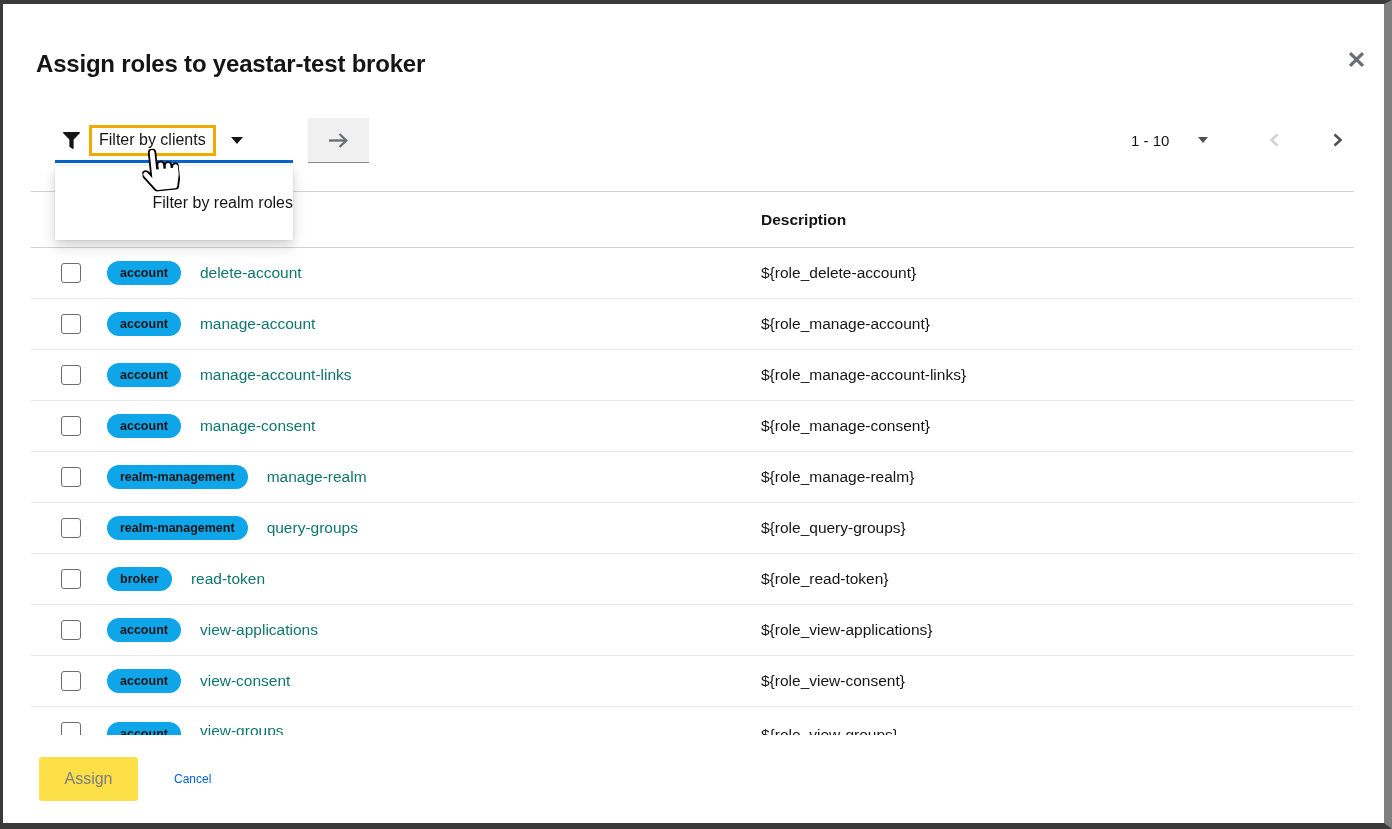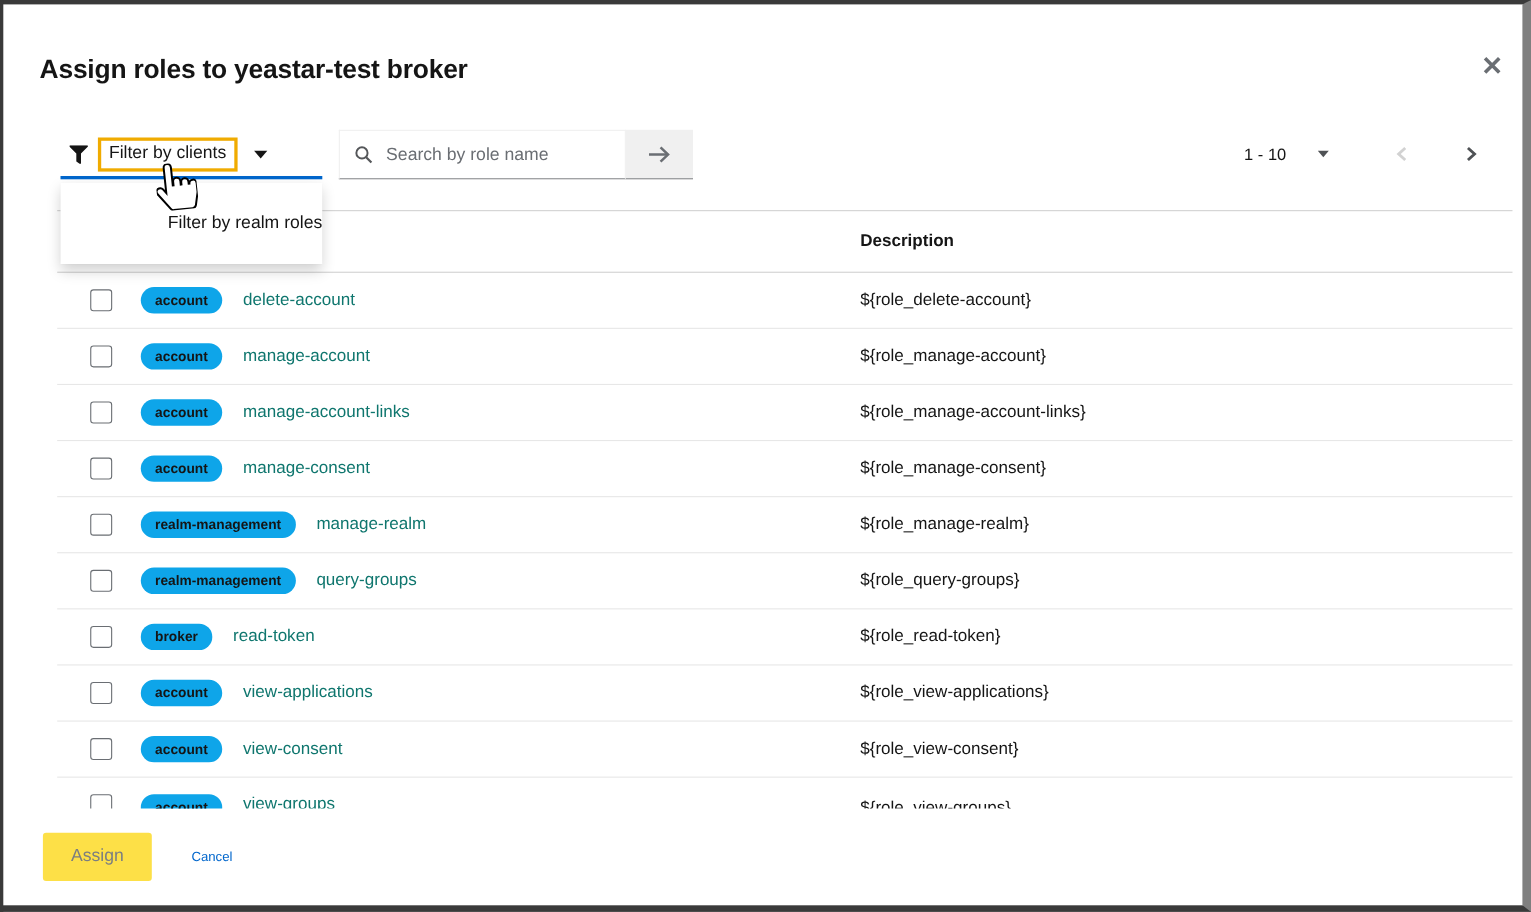--- a/index.html
+++ b/index.html
@@ -71,21 +71,21 @@
   .page-range { font-size:15px; color:#151515; }
   .page-caret {
     width:0; height:0; border-left:5px solid transparent; border-right:5px solid transparent;
     border-top:6px solid #4f5255; margin-left:13px;
   }
   .page-btn { background:none; border:none; padding:0; cursor:pointer; display:flex; align-items:center; }
   .page-prev { margin-left:44px; }
   .page-next { margin-left:34px; }
 
   
-  .table { position:absolute; left:49px; top:187px; width:1323px; }
+  .table { position:absolute; left:28px; top:187px; width:1323px; }
   .thead { height:57px; border-top:1px solid #d2d2d2; border-bottom:1px solid #d2d2d2; position:relative; }
   .desc-header {
     position:absolute; left:730px; top:50%; transform:translateY(-50%);
     font-weight:700; font-size:15.5px; color:#151515;
   }
   .row { height:51px; border-bottom:1px solid #e7e7e7; position:relative; display:flex; align-items:center; }
   .row.clipped { height:28px; overflow:hidden; border-bottom:none; align-items:flex-start; padding-top:15px; }
   .checkbox {
     margin-left:30px; width:20px; height:20px; border:1px solid #6a6e73;
     border-radius:3px; background:#fff; flex:none; cursor:pointer;
@@ -135,27 +135,20 @@
         <span class="gold-box">Filter by clients</span>
         <span class="caret-down"></span>
       </div>
       <div class="blue-bar"></div>
       <div class="dropdown-menu">
         <div class="menu-item">Filter by realm roles</div>
       </div>
     </div>
 
     <div class="search">
-      <div class="search-box">
-        <svg width="17" height="17" viewBox="0 0 20 20">
-          <circle cx="8.3" cy="8.3" r="6" fill="none" stroke="#55575a" stroke-width="2.1"></circle>
-          <line x1="12.8" y1="12.8" x2="18.4" y2="18.4" stroke="#55575a" stroke-width="2.3"></line>
-        </svg>
-        <input type="text" value="" placeholder="Search by role name" style="">
-      </div>
       <button class="search-btn">
         <svg width="23" height="17" viewBox="0 0 23 17">
           <line x1="2" y1="8.5" x2="19" y2="8.5" stroke="#6a6e73" stroke-width="2.3"></line>
           <polyline points="12.5,2 19.3,8.5 12.5,15" fill="none" stroke="#6a6e73" stroke-width="2.3"></polyline>
         </svg>
       </button>
     </div>
 
     <div class="pagination">
       <span class="page-range">1 - 10</span>

